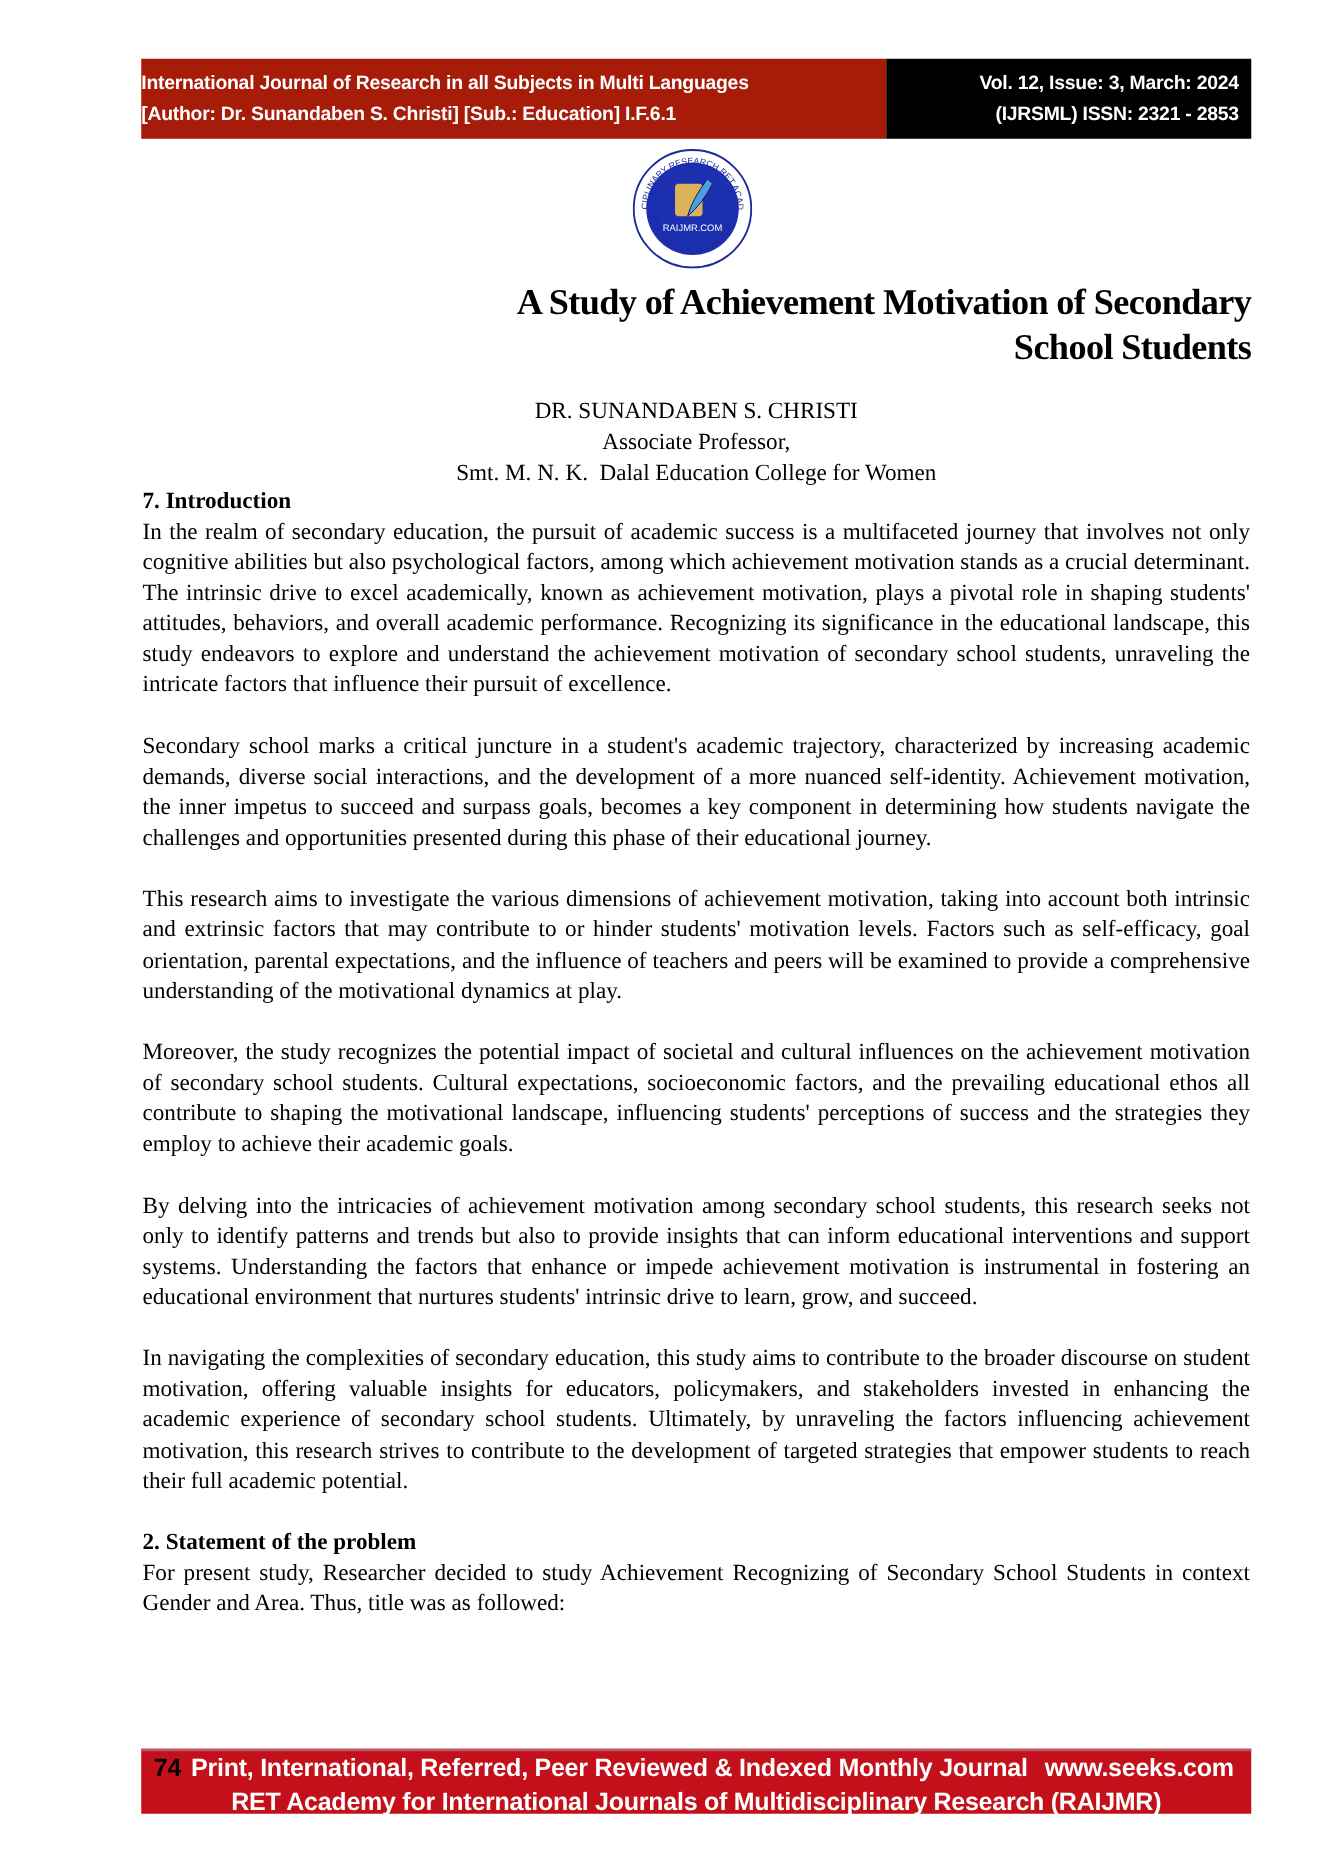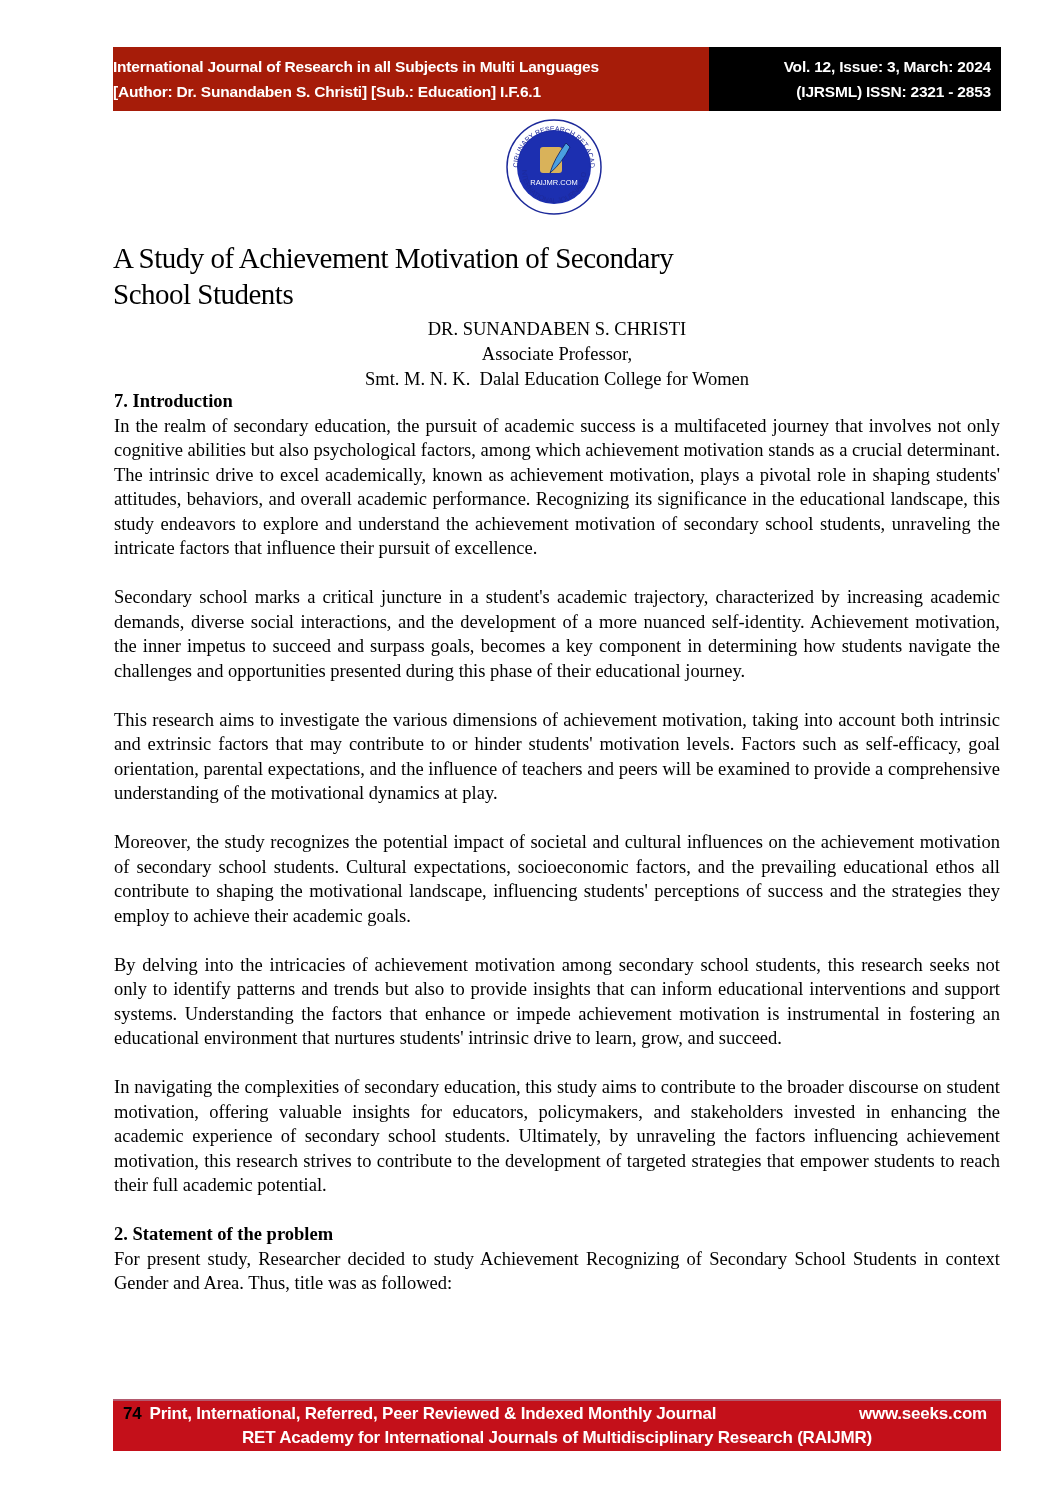--- a/index.html
+++ b/index.html
@@ -58,26 +58,25 @@
       left: 506px;
       top: 119px;
       width: 96px;
       height: 96px;
     }
     .title {
       position: absolute;
       left: 113px;
       top: 224px;
       width: 888px;
-      text-align: left;
-      font-weight: normal;
+      text-align: right;
+      font-weight: bold;
       font-size: 29px;
       line-height: 36px;
       letter-spacing: -0.5px;
-      margin-top: 16px;
     }
     .author-block {
       position: absolute;
       left: 113px;
       top: 317px;
       width: 888px;
       text-align: center;
       font-size: 18.5px;
       line-height: 25px;
     }
@@ -101,21 +100,21 @@
     .footer {
       position: absolute;
       left: 113px;
       top: 1399px;
       width: 888px;
       height: 52px;
       background: #c4101a;
       color: #fff;
       font-family: "Liberation Sans", sans-serif;
       font-weight: bold;
-      font-size: 17px;
+      font-size: 20px;
       box-sizing: border-box;
       border-top: 2px solid #b35a6e;
       letter-spacing: -0.2px;
     }
     .footer-row1 {
       display: flex;
       justify-content: space-between;
       padding: 3px 14px 0 10px;
     }
     .footer-row1 .left { display: flex; gap: 8px; }

